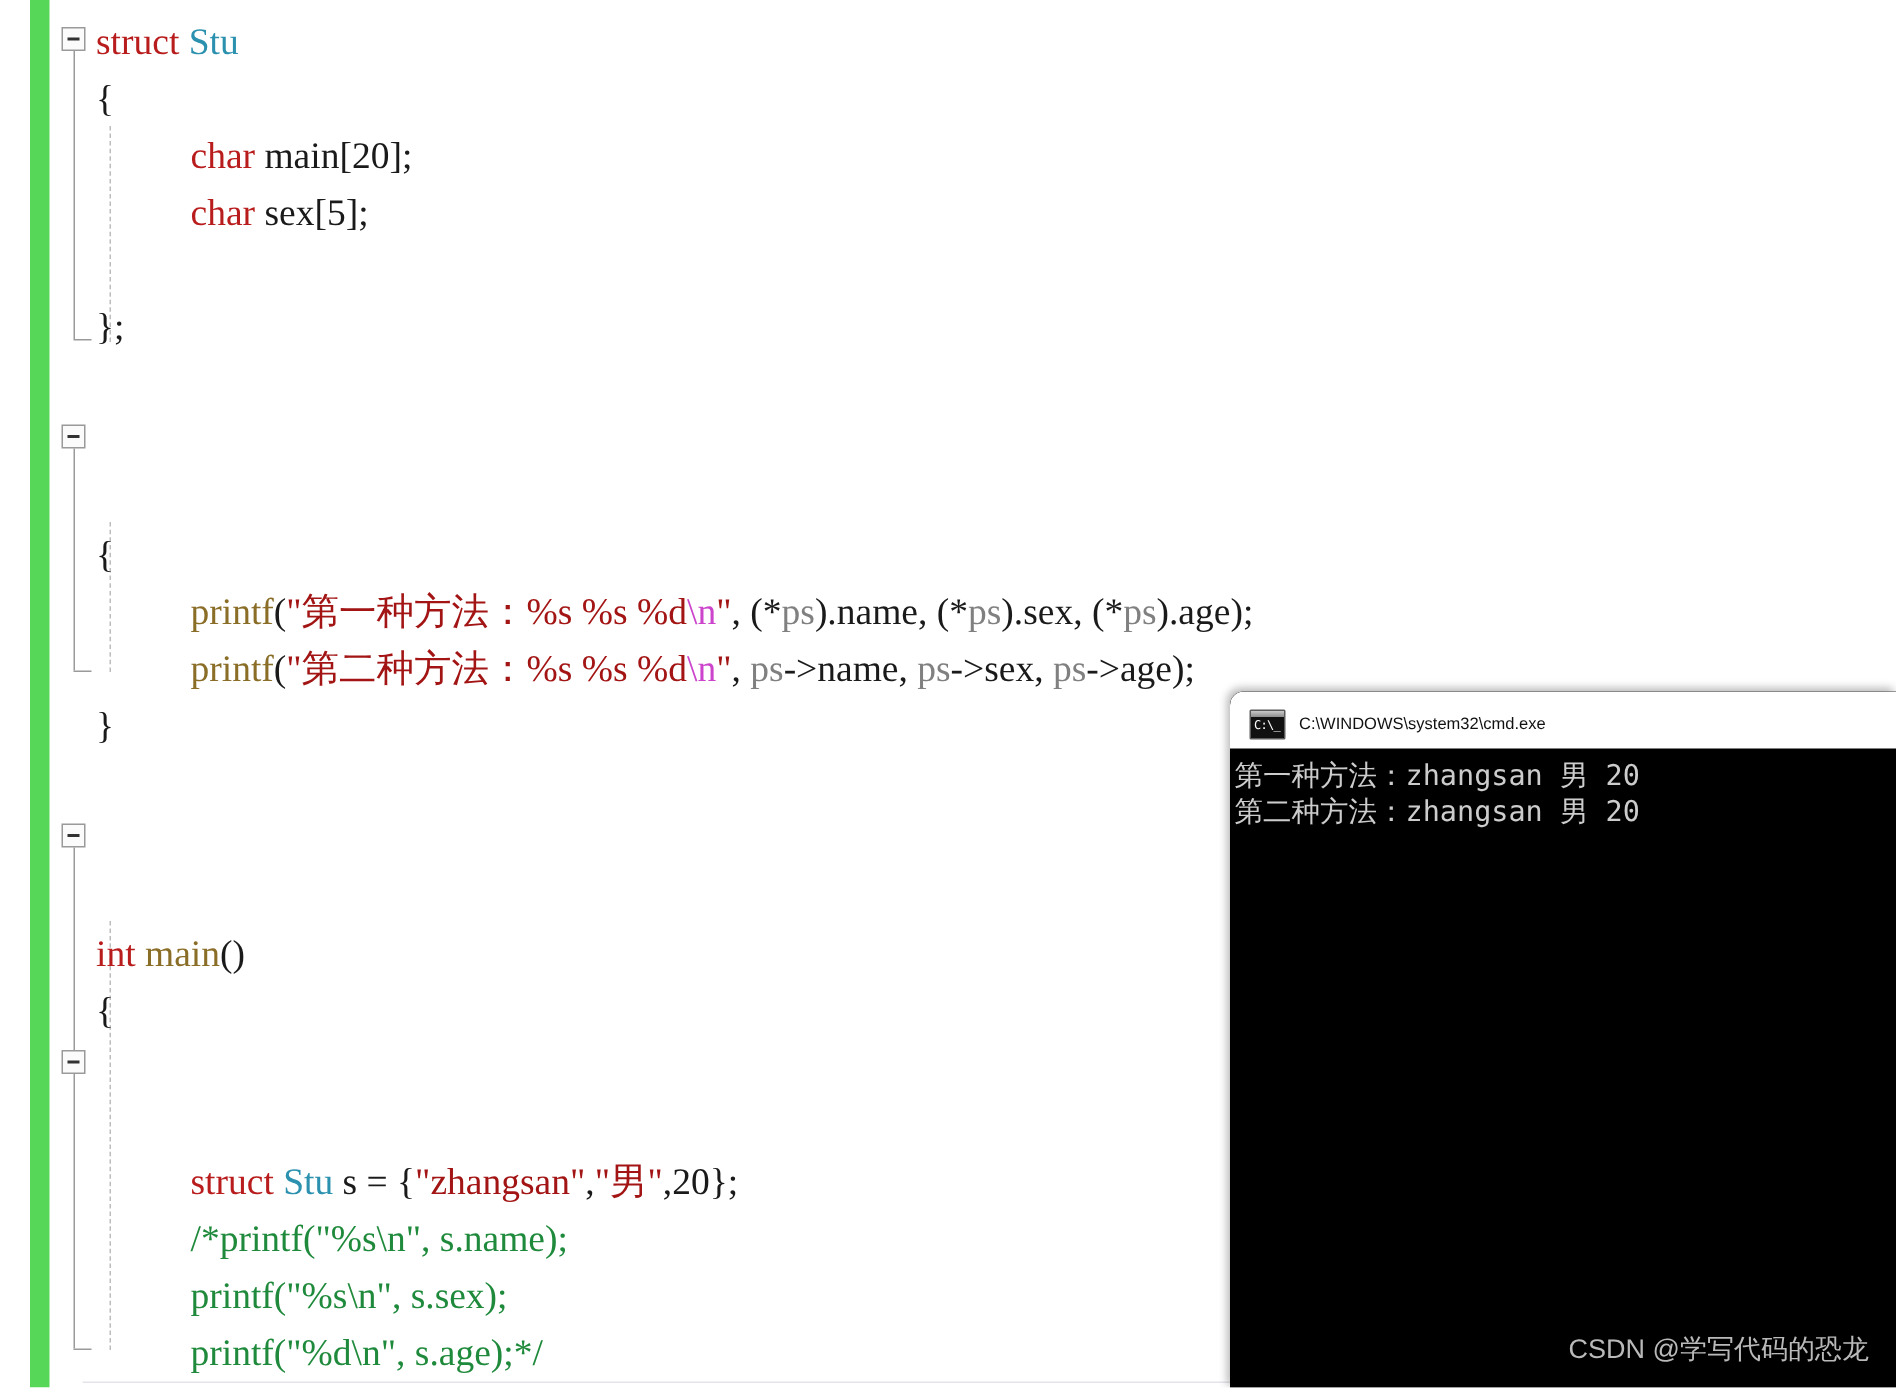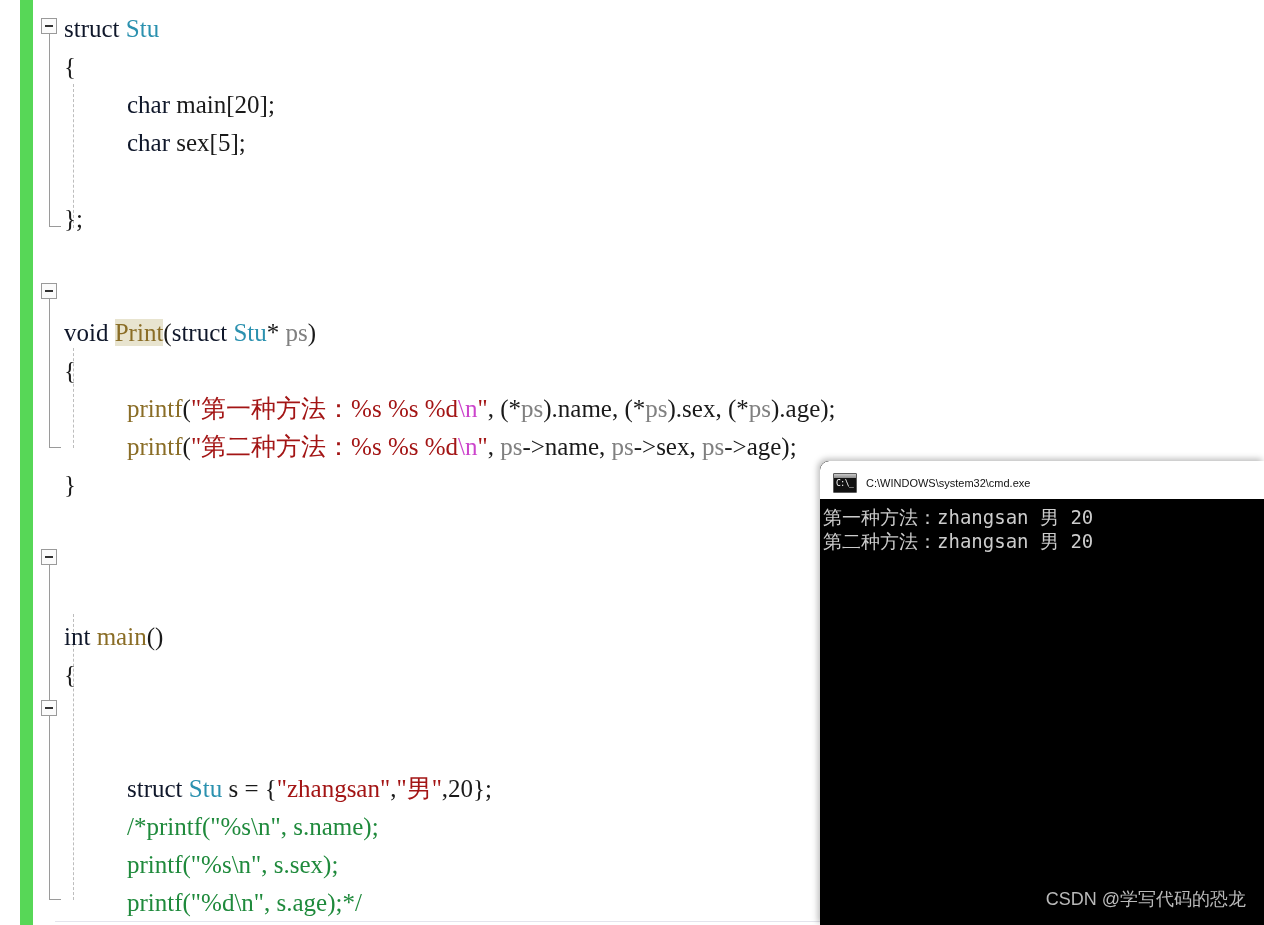--- a/index.html
+++ b/index.html
@@ -59,21 +59,21 @@
     position:absolute;width:1px;background:#9a9a9a;
   }
   .fold-foot{
     position:absolute;height:1px;background:#9a9a9a;
   }
   .indent-guide{
     position:absolute;width:0;border-left:1px dashed #bdbdbd;
   }
 
   
-  .kw   {color:#0f172a;}
+  .kw   {color:#b91c1c;}
   .type {color:#2b91af;}
   .fn   {color:#8a6d26;}
   .fnhl {color:#8a6d26;background:#e8e4cf;}
   .str  {color:#a31515;}
   .esc  {color:#cc44cc;}
   .var  {color:#808080;}
   .cmt  {color:#1f8a3c;}
   .num  {color:#1a1a1a;}
   .pun  {color:#1a1a1a;}
 
@@ -159,21 +159,20 @@
   <div class="indent-guide" style="left:73px;top:614px;height:286px;"></div>
 
   <div class="code-layer" id="code-layer">
       <div class="line" style="top: 10px;"><span class="txt" style="left: 64px;"><span class="kw">struct</span><span class="pun"> </span><span class="type">Stu</span></span></div>
       <div class="line" style="top: 48px;"><span class="txt" style="left: 64px;"><span class="pun">{</span></span></div>
       <div class="line" style="top: 86px;"><span class="txt" style="left: 127px;"><span class="kw">char</span><span class="pun"> main</span><span class="pun">[</span><span class="num">20</span><span class="pun">];</span></span></div>
       <div class="line" style="top: 124px;"><span class="txt" style="left: 127px;"><span class="kw">char</span><span class="pun"> sex</span><span class="pun">[</span><span class="num">5</span><span class="pun">];</span></span></div>
       <div class="line" style="top: 200px;"><span class="txt" style="left: 64px;"><span class="pun">};</span></span></div>
       <div class="line" style="top: 238px;"><span class="txt" style="left: 64px;"></span></div>
       <div class="line" style="top: 276px;"><span class="txt" style="left: 64px;"></span></div>
-      <div class="line" style="top: 314px;"><span class="txt" style="left: 64px;"><span class="kw">void</span><span class="pun"> </span><span class="fnhl">Print</span><span class="pun">(</span><span class="kw">struct</span><span class="pun"> </span><span class="type">Stu</span><span class="pun">*</span><span class="pun"> </span><span class="var">ps</span><span class="pun">)</span></span></div>
       <div class="line" style="top: 352px;"><span class="txt" style="left: 64px;"><span class="pun">{</span></span></div>
       <div class="line" style="top: 390px;"><span class="txt" style="left: 127px;"><span class="fn">printf</span><span class="pun">(</span><span class="str">"第一种方法：%s %s %d</span><span class="esc">\n</span><span class="str">"</span><span class="pun">, (*</span><span class="var">ps</span><span class="pun">).name, (*</span><span class="var">ps</span><span class="pun">).sex, (*</span><span class="var">ps</span><span class="pun">).age);</span></span></div>
       <div class="line" style="top: 428px;"><span class="txt" style="left: 127px;"><span class="fn">printf</span><span class="pun">(</span><span class="str">"第二种方法：%s %s %d</span><span class="esc">\n</span><span class="str">"</span><span class="pun">, </span><span class="var">ps</span><span class="pun">-&gt;name, </span><span class="var">ps</span><span class="pun">-&gt;sex, </span><span class="var">ps</span><span class="pun">-&gt;age);</span></span></div>
       <div class="line" style="top: 466px;"><span class="txt" style="left: 64px;"><span class="pun">}</span></span></div>
       <div class="line" style="top: 504px;"><span class="txt" style="left: 64px;"></span></div>
       <div class="line" style="top: 542px;"><span class="txt" style="left: 64px;"></span></div>
       <div class="line" style="top: 580px;"><span class="txt" style="left: 64px;"></span></div>
       <div class="line" style="top: 618px;"><span class="txt" style="left: 64px;"><span class="kw">int</span><span class="pun"> </span><span class="fn">main</span><span class="pun">()</span></span></div>
       <div class="line" style="top: 656px;"><span class="txt" style="left: 64px;"><span class="pun">{</span></span></div>
       <div class="line" style="top: 694px;"><span class="txt" style="left: 127px;"></span></div>

